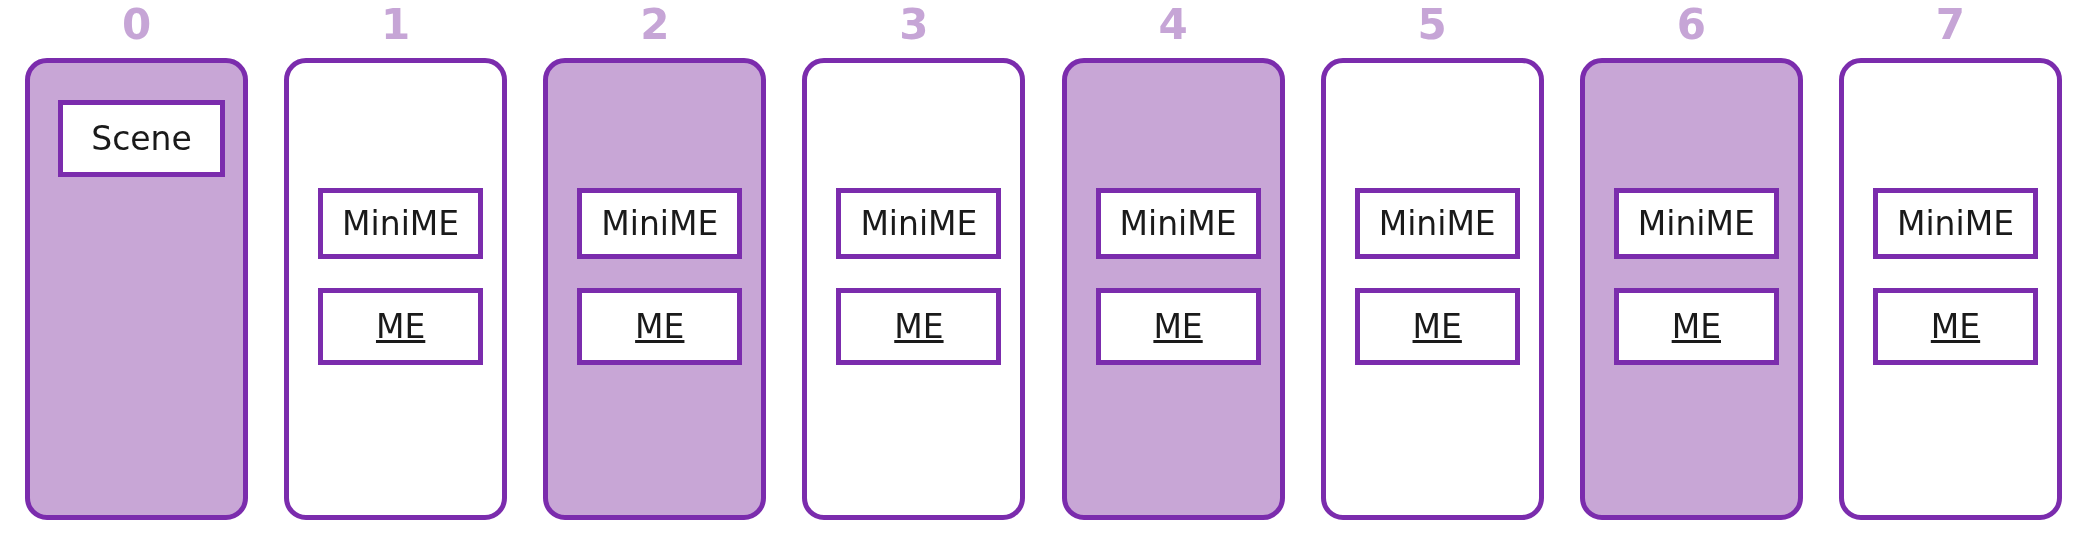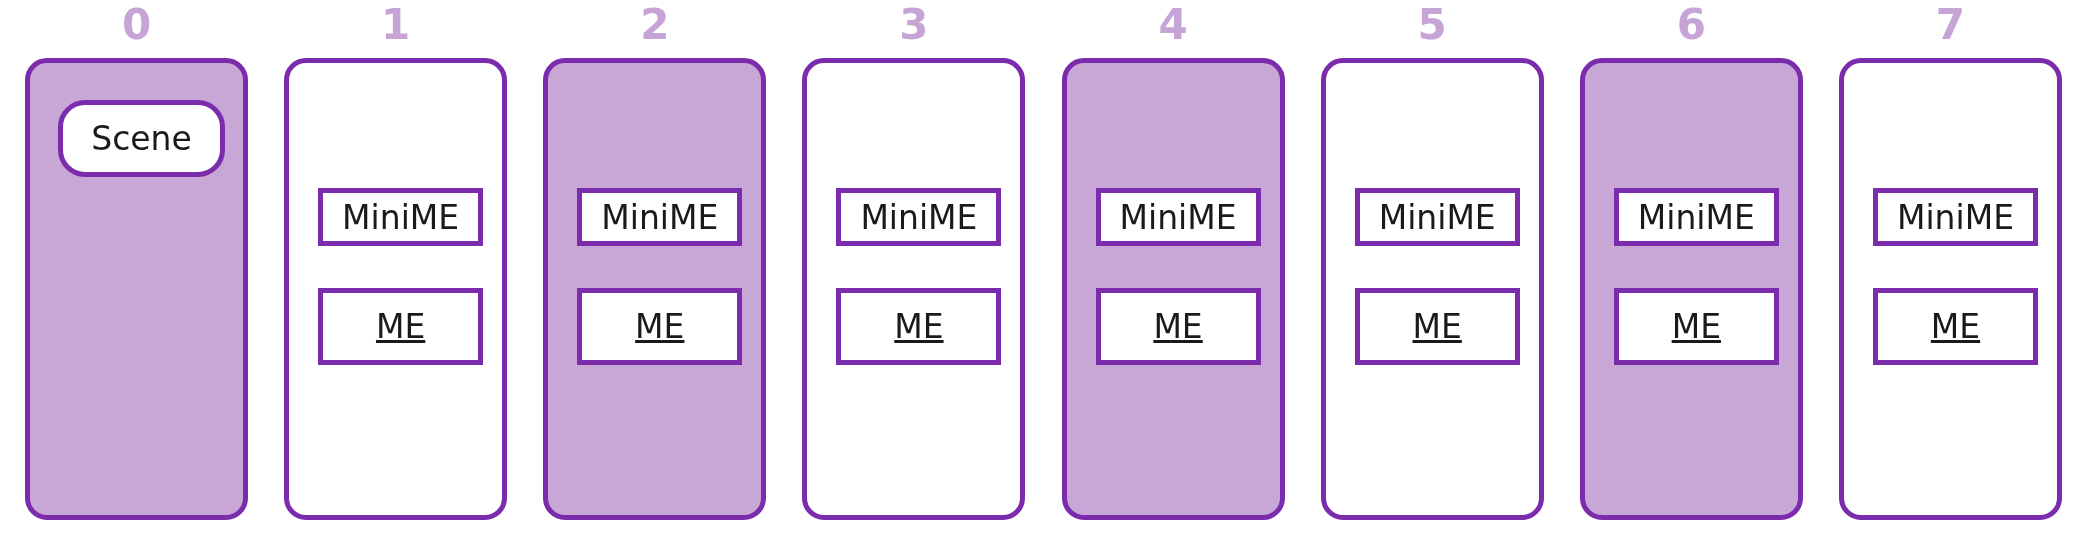--- a/index.html
+++ b/index.html
@@ -64,29 +64,28 @@
     font-size:33px;
     line-height:1;
   }
   
   .box-scene{
     position:absolute;
     left:28px;
     top:37px;
     width:167px;
     height:77px;
-    border-radius:27px;
   }
   
   .box-minime{
     position:absolute;
     left:29px;
     top:125px;
     width:165px;
-    height:58px;
+    height:71px;
     text-align:center;
   }
   .box-me{
     position:absolute;
     left:29px;
     top:225px;
     width:165px;
     height:77px;
     text-decoration:underline;
   }

